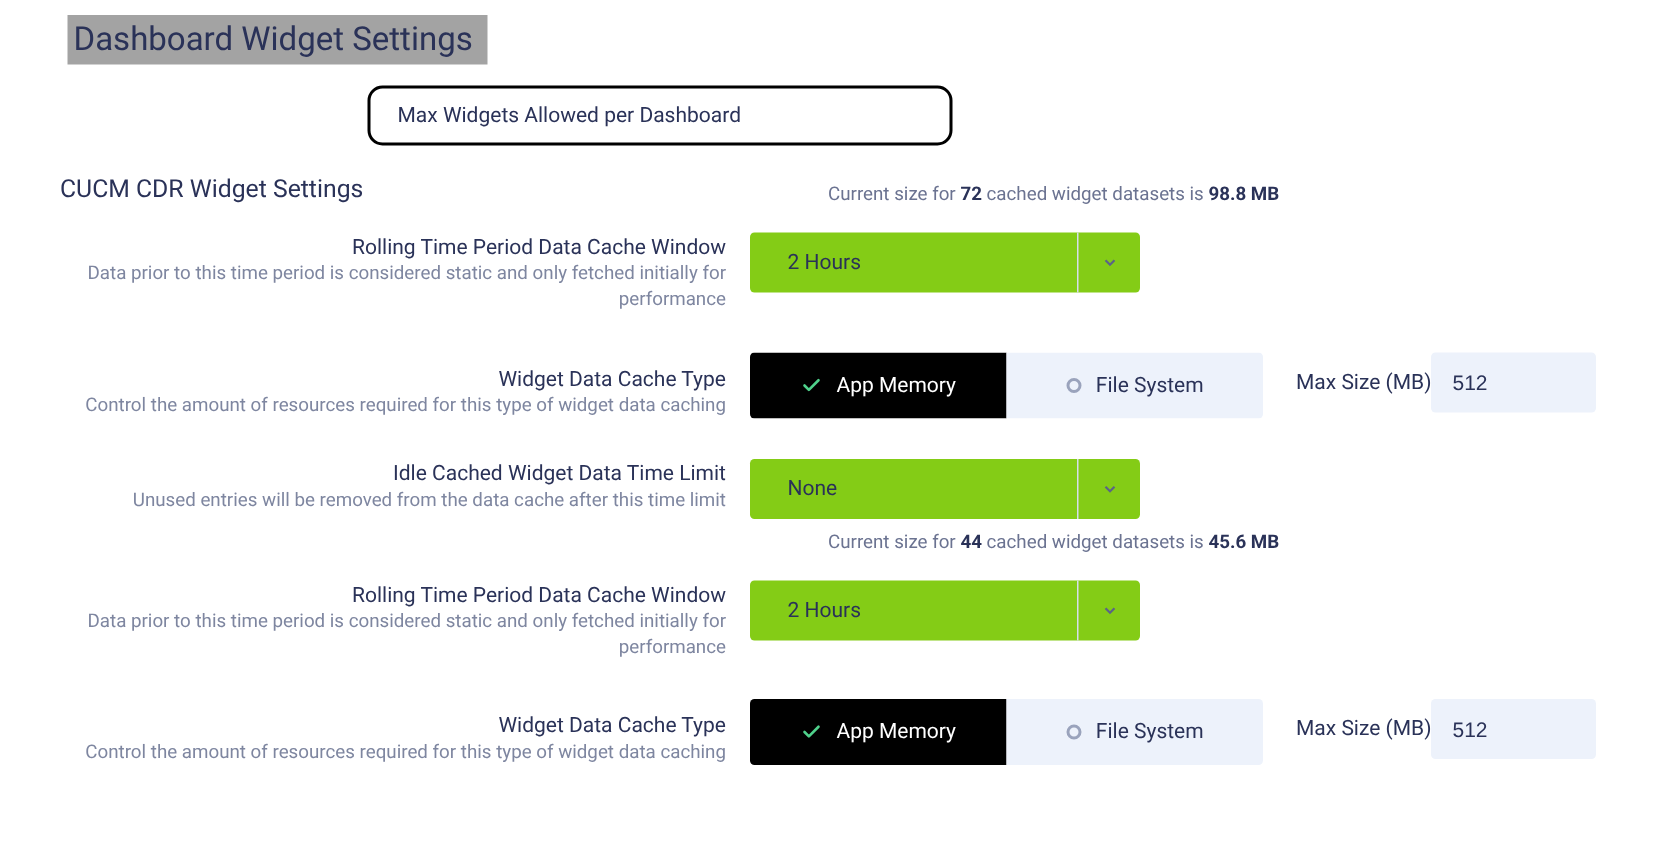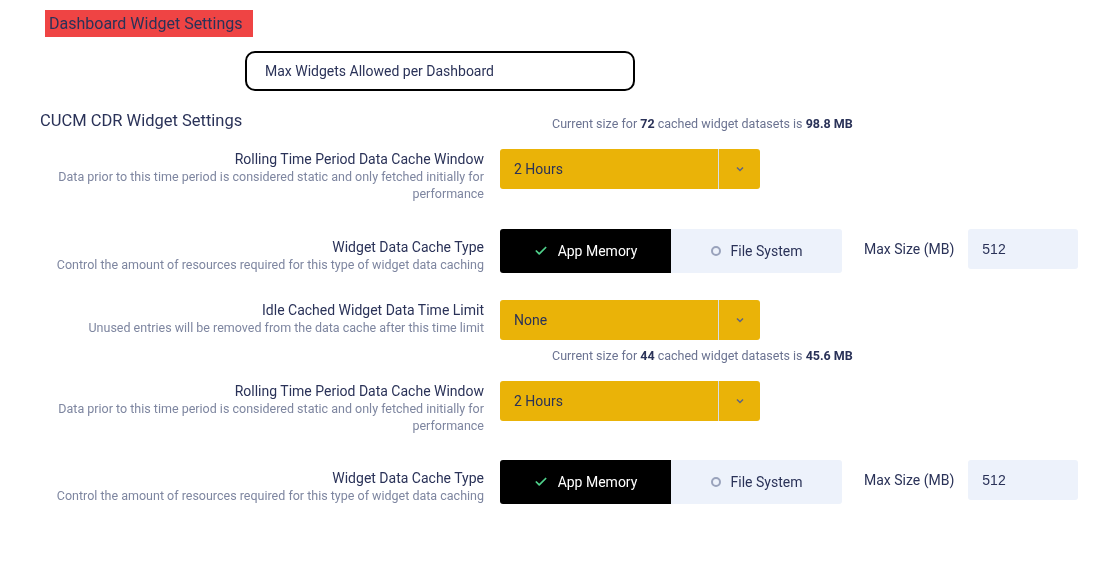--- a/index.html
+++ b/index.html
@@ -10,23 +10,23 @@
     color: #2a3258;
     font-size: 14px;
     background: #fff;
   }
   .wrap {
     width: 1120px;
     padding: 10px 0 20px 0;
   }
   .page-title {
     display: inline-block;
-    background: #ef4444;
-    color: #2a3258;
-    font-size: 16px;
+    background: #a3a3a3;
+    color: #2a3258;
+    font-size: 22px;
     font-weight: 400;
     padding: 4px 10px 4px 4px;
     margin: 0 0 14px 45px;
   }
   .max-widgets-box {
     margin: 0 0 20px 245px;
     width: 390px;
     border: 2px solid #000000;
     border-radius: 10px;
     padding: 10px 12px 10px 18px;
@@ -87,27 +87,28 @@
   .row-right {
     flex: 1;
     display: flex;
     align-items: flex-start;
     gap: 22px;
   }
   
   .select {
     width: 260px;
     height: 40px;
-    background: #eab308;
+    background: #84cc16;
     border: none;
     border-radius: 3px;
     display: flex;
     align-items: center;
     position: relative;
     cursor: pointer;
+    padding-left: 11px;
   }
   .select .sel-text {
     padding-left: 14px;
     color: #2a3258;
   }
   .select .sel-caret {
     position: absolute;
     right: 0;
     top: 0;
     bottom: 0;
@@ -146,21 +147,20 @@
   }
   .toggle .opt.active svg { stroke: #4fd18b; }
   .toggle .opt.inactive .radio {
     width: 10px; height: 10px; border-radius: 50%;
     border: 2px solid #9aa3bc;
     display: inline-block;
   }
   .maxsize-wrap {
     display: flex;
     align-items: center;
-    gap: 14px;
   }
   .maxsize-label {
     font-size: 14px;
     color: #2a3258;
     white-space: nowrap;
   }
   .maxsize-input {
     width: 110px;
     height: 40px;
     background: #edf2fb;

